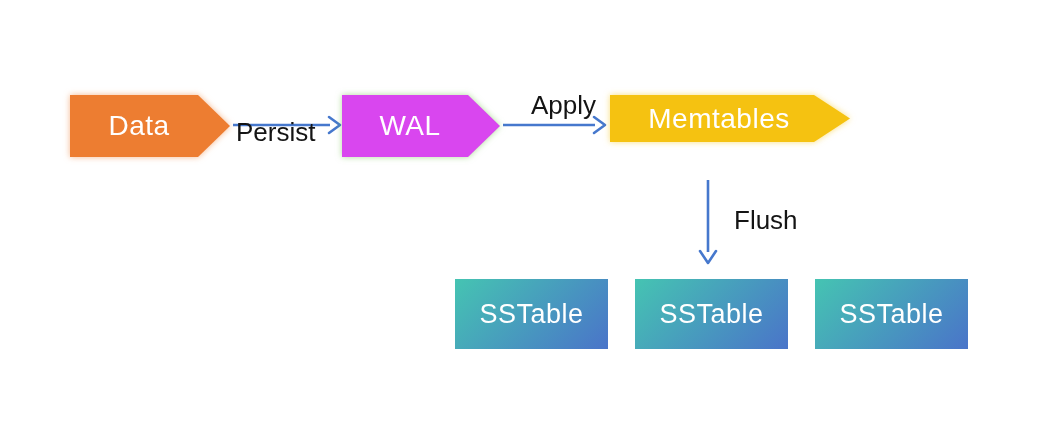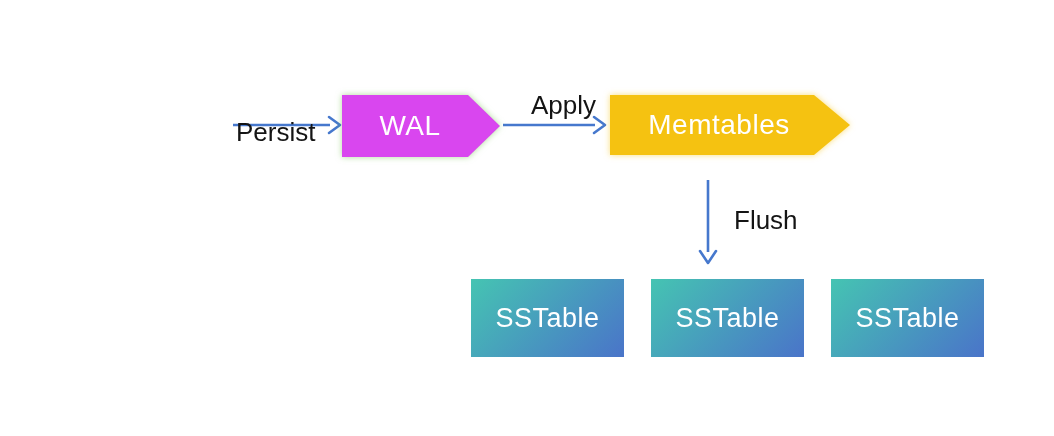--- a/index.html
+++ b/index.html
@@ -40,33 +40,32 @@
     font-weight: 400;
     letter-spacing: 0.5px;
     white-space: nowrap;
   }
   .glow-orange { filter: drop-shadow(0 0 3px rgba(237,125,49,0.55)); }
   .glow-green  { filter: drop-shadow(0 0 3px rgba(108,190,69,0.55)); }
   .glow-gold   { filter: drop-shadow(0 0 3px rgba(245,194,17,0.55)); }
 
   .pos-data      { left: 70px;  top: 95px; width: 160px; height: 62px; }
   .pos-wal       { left: 342px; top: 95px; width: 158px; height: 62px; }
-  .pos-memtables { left: 610px; top: 95px; width: 240px; height: 60px; }
+  .pos-memtables { left: 610px; top: 95px; width: 240px; height: 47px; }
 
   
   .sstable {
     position: absolute;
     top: 279px;
     width: 153px;
-    height: 78px;
+    height: 70px;
     display: flex;
     align-items: center;
     justify-content: center;
     background: linear-gradient(135deg, var(--ss-a, #45C4B2) 0%, var(--ss-b, #4A74C9) 100%);
-    margin-left: 16px;
   }
   .sstable .node-label { font-size: 27px; }
   .pos-ss1 { left: 455px; }
   .pos-ss2 { left: 635px; }
   .pos-ss3 { left: 815px; }
 
   
   .arrow-layer {
     position: absolute;
     left: 0; top: 0;
@@ -114,20 +113,25 @@
       <line class="arrow-line" x1="503" y1="125" x2="595" y2="125"></line>
       <polyline class="arrow-head" points="594,117 605,125 594,133"></polyline>
     </g>
 
     <g>
       <line class="arrow-line" x1="708" y1="180" x2="708" y2="252"></line>
       <polyline class="arrow-head" points="700,251 708,263 716,251"></polyline>
     </g>
   </svg>
 
+  <div class="node-wrap pos-data glow-orange">
+    <div class="pentagon" style="background-color: rgb(237, 125, 49);">
+      <span class="node-label" style="color: rgb(255, 255, 255);">Data</span>
+    </div>
+  </div>
 
   <div class="node-wrap pos-wal glow-green">
     <div class="pentagon" style="background-color: #d946ef;">
       <span class="node-label" style="color: rgb(255, 255, 255);">WAL</span>
     </div>
   </div>
 
   <div class="node-wrap pos-memtables glow-gold">
     <div class="pentagon tip-36" style="background-color: rgb(245, 194, 17);">
       <span class="node-label" style="color: rgb(255, 255, 255);">Memtables</span>

